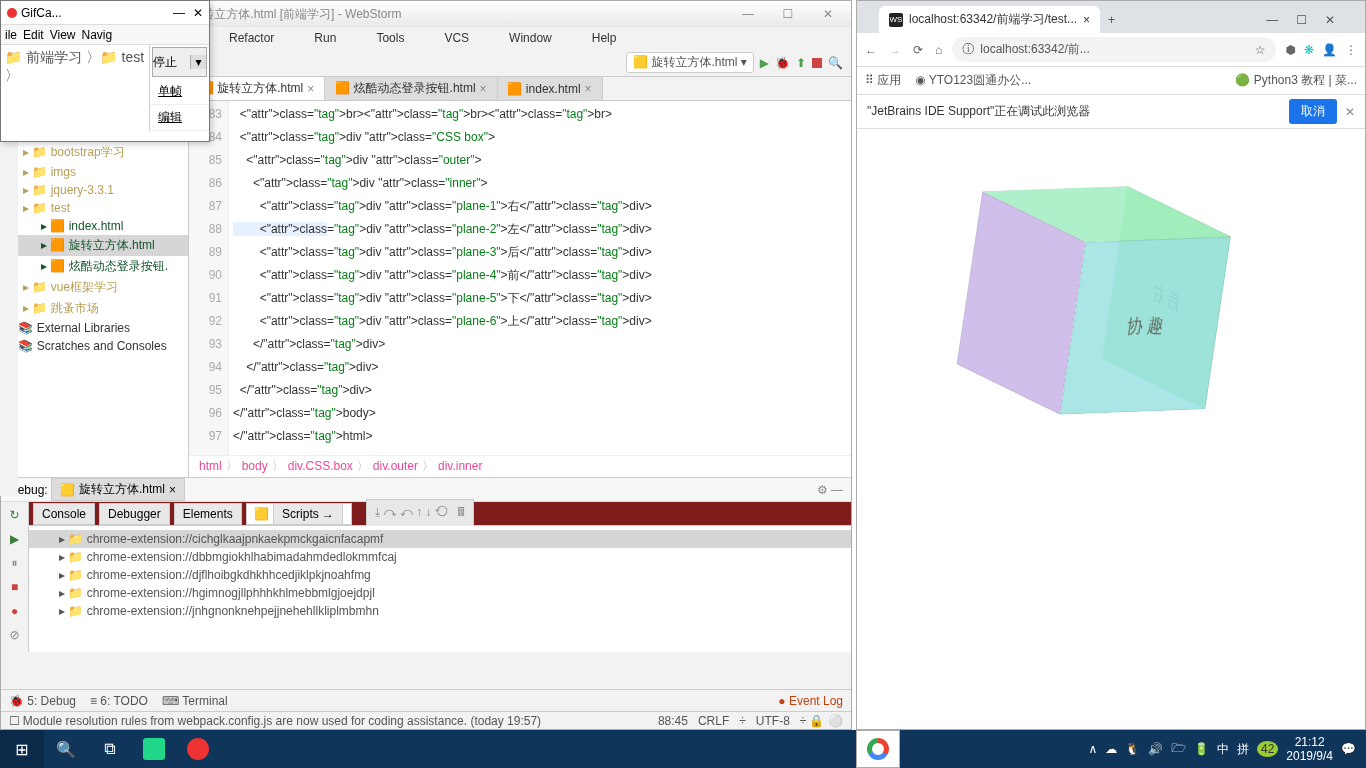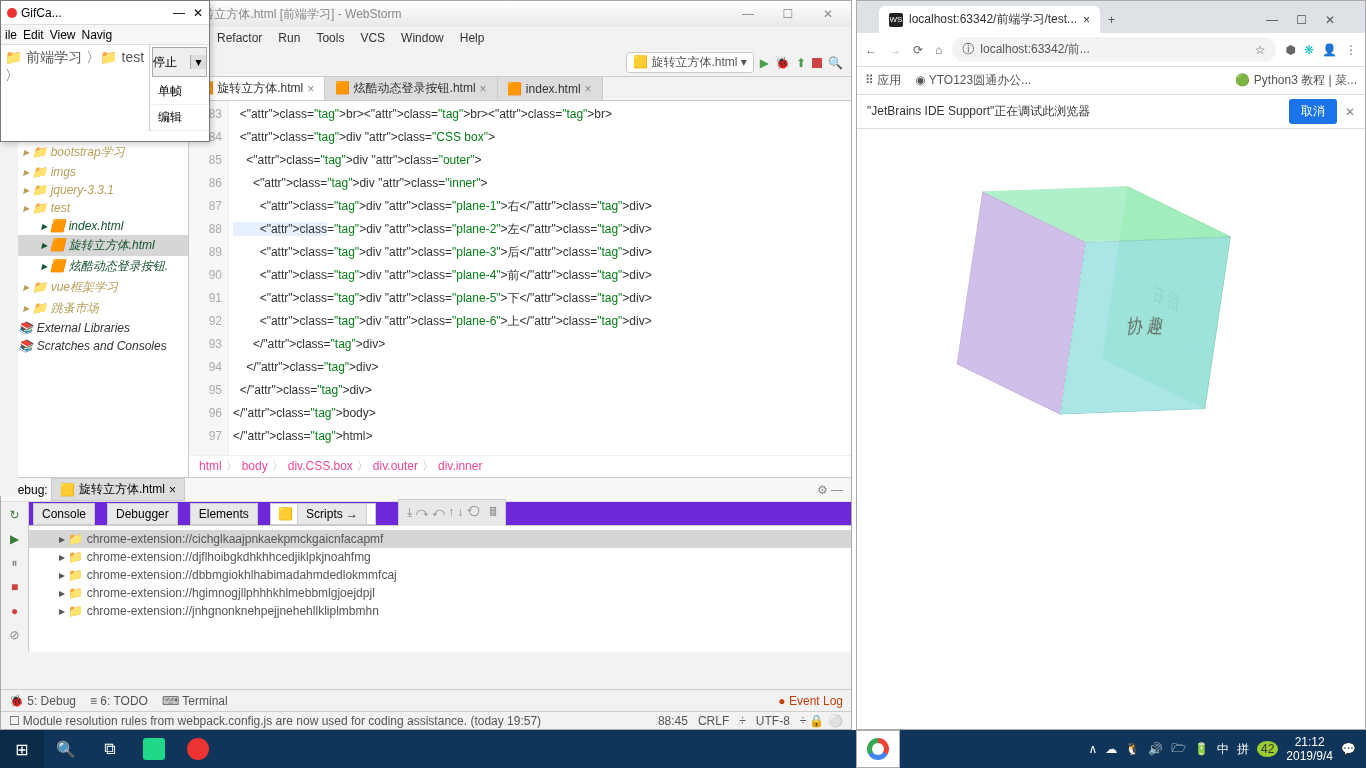--- a/index.html
+++ b/index.html
@@ -2,31 +2,31 @@
 <html><head>
 <meta charset="utf-8">
 <style>
 * { margin:0; padding:0; box-sizing:border-box; font-family:"Segoe UI",Arial,sans-serif; font-size:12px; }
 body { width:1366px; height:768px; background:#fff; overflow:hidden; position:relative; }
 .ws-window { position:absolute; left:0; top:0; width:852px; height:730px; background:#f2f2f2; border:1px solid #aaa; }
 .ws-title { height:26px; background:linear-gradient(#fff,#e8e8e8); display:flex; align-items:center; padding:0 8px; color:#888; font-size:12px; }
 .ws-title-btns { margin-left:auto; display:flex; gap:10px; }
 .ws-title-btns span { width:30px; text-align:center; }
 .ws-menu { height:22px; background:#f2f2f2; display:flex; align-items:center; padding-left:210px; gap:4px; color:#333; }
-.ws-menu span { padding:2px 6px; }
+.ws-menu span { padding:2px 18px; }
 .ws-crumb { height:28px; background:#f2f2f2; display:flex; align-items:center; padding:0 8px; gap:4px; color:#555; border-bottom:1px solid #ccc; }
 .ws-crumb .right { margin-left:auto; display:flex; align-items:center; gap:6px; }
 .run-sel { background:#fff; border:1px solid #ccc; padding:1px 6px; border-radius:3px; color:#555;}
 .icon-play { color:#4b9e4b; }
 .icon-stop { background:#cc4444; width:10px; height:10px; display:inline-block; }
 .ws-body { display:flex; height:400px; }
 .proj-panel { width:188px; background:#fff; border-right:1px solid #ccc; display:flex; flex-direction:column; }
 .proj-head { height:24px; display:flex; align-items:center; padding:0 6px; border-bottom:1px solid #ddd; background:#f7f7f7;}
 .proj-head .sp { margin-left:auto; display:flex; gap:6px; color:#888;}
-.tree { flex:1; overflow:hidden; padding:2px 0; font-size:12px; color:#333;font-style:italic;}
+.tree { flex:1; overflow:hidden; padding:2px 0; font-size:12px; color:#333;}
 .tree div { padding:2px 0 2px 8px; white-space:nowrap; overflow:hidden; text-overflow:ellipsis;}
 .tree .l1{padding-left:22px;} .tree .l2{padding-left:40px;}
 .tree .sel { background:#d6d6d6; }
 .fold { color:#b8a05a; }
 .hfile{ color:#14532d;}
 .editor { flex:1; background:#fff; display:flex; flex-direction:column; }
 .tabs { height:24px; background:#f2f2f2; display:flex; border-bottom:1px solid #ccc; }
 .tab { padding:3px 10px; background:#ddd; border-right:1px solid #ccc; display:flex; align-items:center; gap:4px; color:#333;}
 .tab.active { background:#fff; }
 .tab .x{color:#888;}
@@ -36,21 +36,21 @@
 .code .hl{background:#e6f0ff; display:inline;}
 .bread { height:22px; padding:2px 10px; color:#888; border-top:1px solid #eee;}
 .bread span{color:#ec4899;} .bread .sep{color:#aaa; padding:0 4px;}
 .debug-panel { border-top:1px solid #ccc; background:#f7f7f7; }
 .debug-head { height:24px; display:flex; align-items:center; padding:0 8px; border-bottom:1px solid #ddd;}
 .debug-tab { background:#ddd; padding:2px 8px; border:1px solid #ccc; display:flex; align-items:center; gap:4px;}
 .debug-gear{margin-left:auto; color:#888;}
 .debug-body { display:flex; height:150px; }
 .dbg-left { width:28px; background:#f2f2f2; border-right:1px solid #ccc; display:flex; flex-direction:column; align-items:center; gap:10px; padding-top:6px; color:#888;}
 .dbg-right { flex:1; display:flex; flex-direction:column; }
-.dbg-tabs { height:24px; display:flex; align-items:center; border-bottom:1px solid #ccc; background:#6d28d9; padding-left:4px; gap:12px;}
+.dbg-tabs { height:24px; display:flex; align-items:center; border-bottom:1px solid #ccc; background:#7f1d1d; padding-left:4px; gap:4px;}
 .dbg-tabs span{padding:3px 8px; background:#e8e8e8; border:1px solid #ccc;}
 .dbg-tabs .act{background:#fff;}
 .dbg-list { flex:1; background:#fff; padding:4px 0;}
 .dbg-list div{ padding:2px 6px 2px 30px; color:#555;}
 .dbg-list div:first-child{background:#d6d6d6;}
 .ws-status { position:absolute; bottom:18px; left:0; right:0; height:22px; background:#f2f2f2; border-top:1px solid #ccc; display:flex; align-items:center; padding:8px 8px; gap:14px; color:#555;}
 .ws-bottom { position:absolute; bottom:0; left:0; right:0; height:18px; background:#f2f2f2; border-top:1px solid #ccc; display:flex; align-items:center; padding:0 8px; color:#555; font-size:11px;}
 .ws-bottom .r{margin-left:auto; display:flex; gap:10px;}
 .evlog{color:#c2410c;}
 
@@ -60,21 +60,21 @@
 .gc-title .dot{width:10px;height:10px;border-radius:50%;background:#e33; margin-right:4px;}
 .gc-title .btns{margin-left:auto; display:flex; gap:8px;}
 .gc-menu{height:20px; display:flex; align-items:center; padding:0 4px; gap:6px; border-bottom:1px solid #ddd; background:#f7f7f7;}
 .gc-body{display:flex;}
 .gc-left{flex:1; padding:4px;}
 .gc-right{width:60px; border-left:1px solid #ccc; display:flex; flex-direction:column;}
 .gc-btn{height:30px; border:1px solid #aaa; margin:2px; background:#eee; display:flex; align-items:center; justify-content:space-between;}
 .gc-dd{display:flex;}
 .gc-dd .main{flex:1;} .gc-dd .arr{width:16px; border-left:1px solid #aaa; background:#ddd; text-align:center;}
 .gc-menu2{display:flex; flex-direction:column;}
-.gc-item{padding:4px 8px; border-bottom:1px solid #eee;}
+.gc-item{padding:4px 8px; border-bottom:1px solid #eee;text-decoration:underline;}
 
 
 .chrome { position:absolute; left:856px; top:0; width:510px; height:730px; background:#fff; border:1px solid #aaa;}
 .ch-title{height:32px; background:#dee1e6; display:flex; align-items:flex-end; padding:0 22px;}
 .ch-tab{background:#fff; border-radius:6px 6px 0 0; padding:5px 10px; display:flex; align-items:center; gap:6px; font-size:12px; color:#333; max-width:230px;}
 .ch-wsico{width:14px;height:14px;background:#222;color:#fff;font-size:8px;display:inline-flex;align-items:center;justify-content:center;border-radius:2px;}
 .ch-winbtns{margin-left:auto; display:flex; gap:18px; padding:0 8px 6px 0; color:#555;}
 .ch-addr{height:34px; background:#fff; border-bottom:1px solid #ddd; display:flex; align-items:center; padding:0 8px; gap:10px;}
 .ch-addr .nav{display:flex; gap:12px; color:#666;}
 .ch-url{flex:1; background:#f1f3f4; border-radius:14px; padding:4px 10px; color:#555; display:flex; align-items:center; gap:6px;}
@@ -211,22 +211,22 @@
       <div class="dbg-right">
         <div class="dbg-tabs">
           <span>Console</span>
           <span>Debugger</span>
           <span>Elements</span>
           <span class="act">🟨 <span>Scripts →</span></span>
           <span style="margin-left:10px;color:#888">⤓ ↷ ↶ ↑ ↓ ⟲ &nbsp; 🖩</span>
         </div>
         <div class="dbg-list" id="dbg-list">
             <div>▸ 📁 chrome-extension://cichglkaajpnkaekpmckgaicnfacapmf</div>
+            <div>▸ 📁 chrome-extension://dbbmgiokhlhabimadahmdedlokmmfcaj</div>
             <div>▸ 📁 chrome-extension://djflhoibgkdhkhhcedjiklpkjnoahfmg</div>
-            <div>▸ 📁 chrome-extension://dbbmgiokhlhabimadahmdedlokmmfcaj</div>
             <div>▸ 📁 chrome-extension://hgimnogjllphhhkhlmebbmlgjoejdpjl</div>
             <div>▸ 📁 chrome-extension://jnhgnonknehpejjnehehllkliplmbmhn</div>
           </div>
       </div>
     </div>
   </div>
   <div class="ws-status">
     <span>🐞 <span>5: Debug</span></span>
     <span>≡ <span>6: TODO</span></span>
     <span>⌨ <span>Terminal</span></span>

